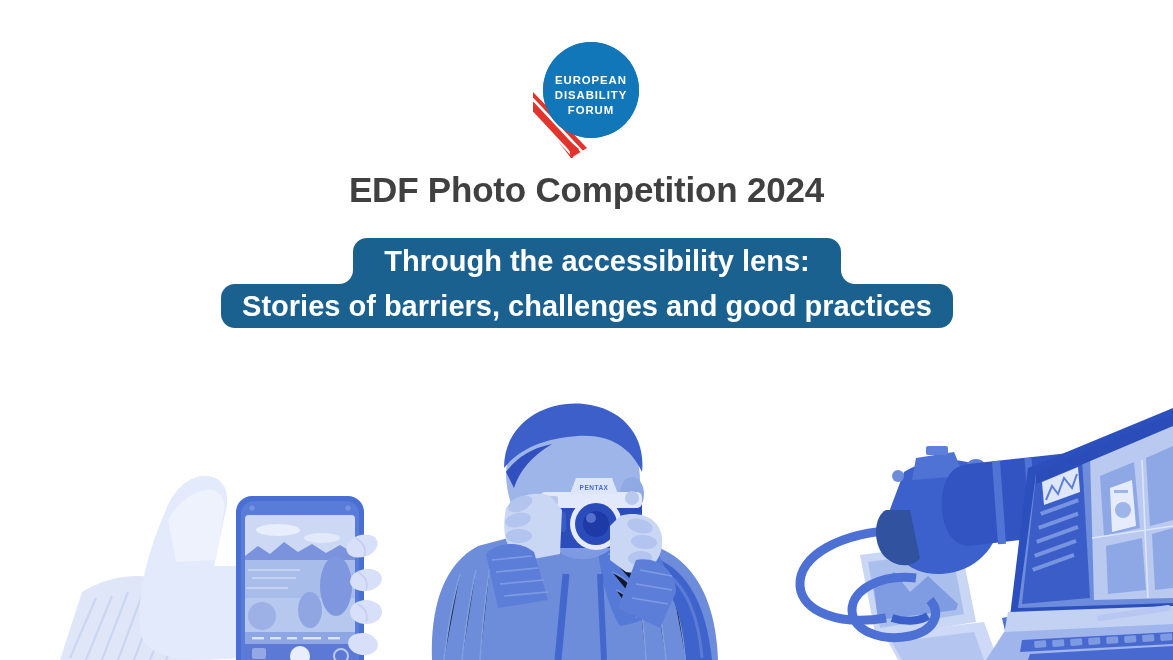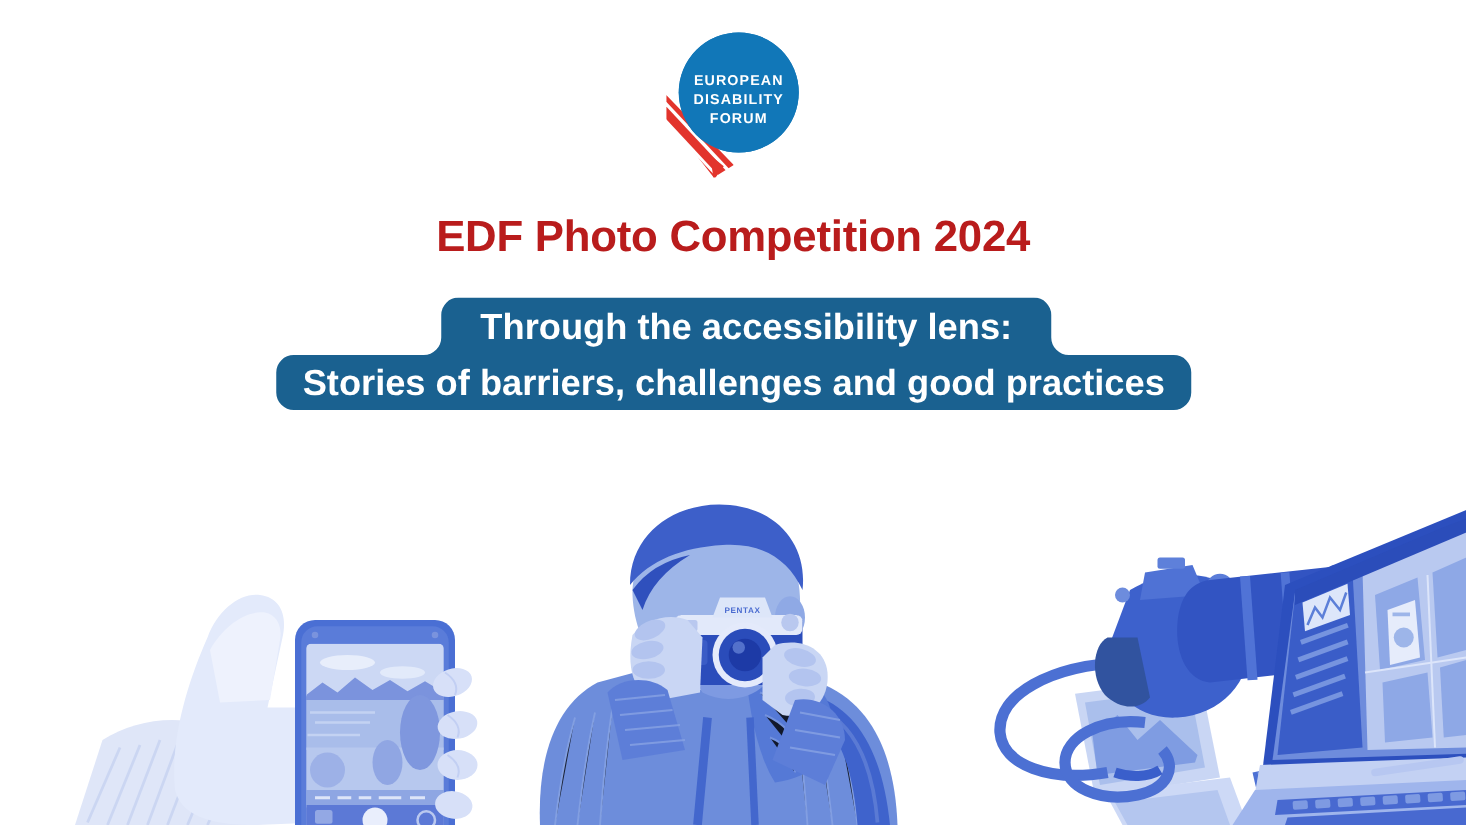--- a/index.html
+++ b/index.html
@@ -13,21 +13,21 @@
 
   body {
     position: relative;
     font-family: "Liberation Sans", sans-serif;
   }
 
   
   #logo-block {
     position: absolute;
     left: 0; right: 0;
-    top: 20px;
+    top: 36px;
     height: 122px;
     display: flex;
     justify-content: center;
     align-items: flex-end;
   }
   #logo-mark {
     position: relative;
     width: 120px;
     height: 122px;
   }
@@ -42,21 +42,21 @@
   }
 
   
   #headline {
     position: absolute;
     left: 0; right: 0;
     top: 168px;
     text-align: center;
     font-size: 35px;
     font-weight: 700;
-    color: #b91c1c;
+    color: #404040;
     letter-spacing: -0.2px;
     line-height: 44px;
     white-space: nowrap;
   }
 
   
   #banner {
     position: absolute;
     left: 0; right: 0;
     top: 238px;

